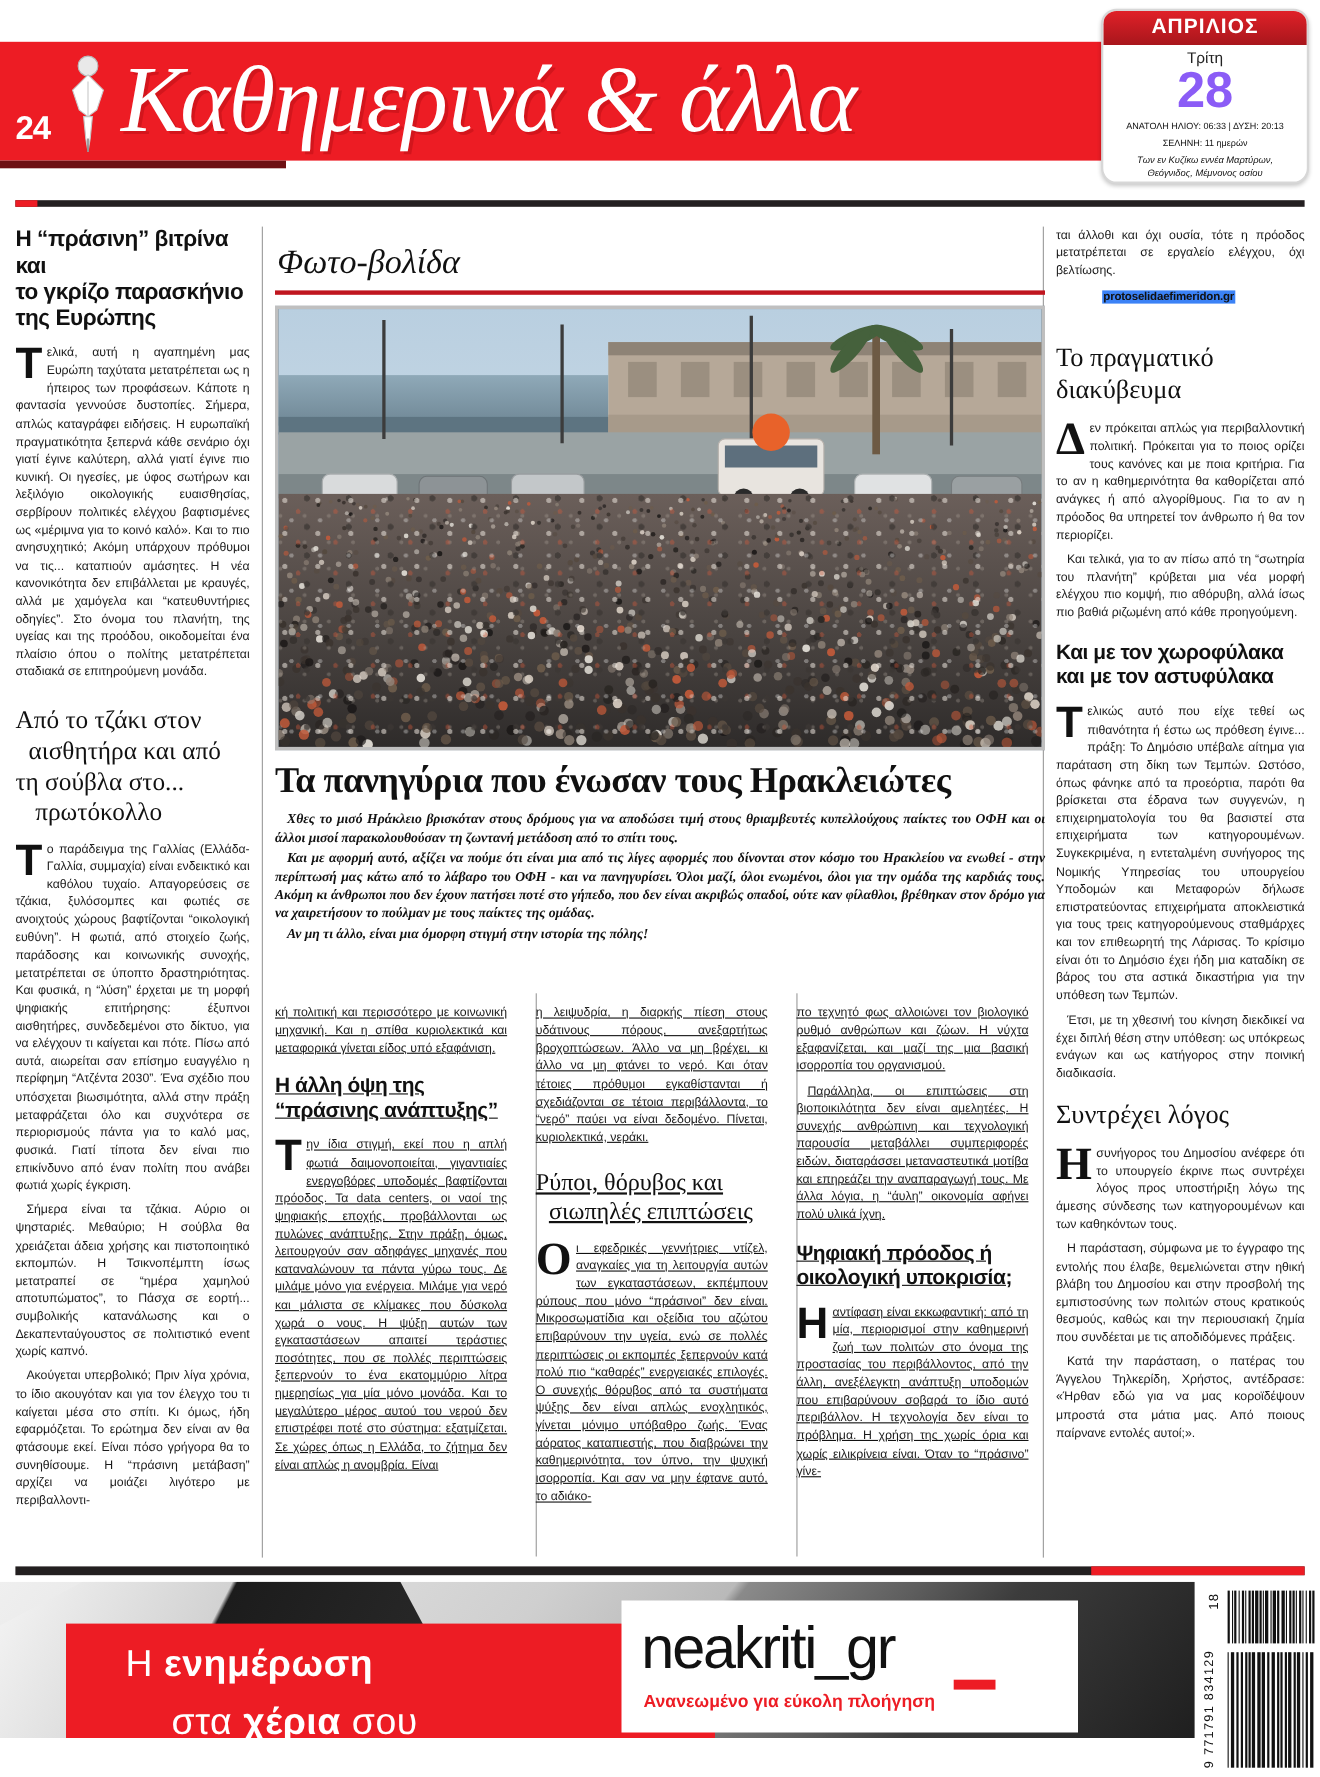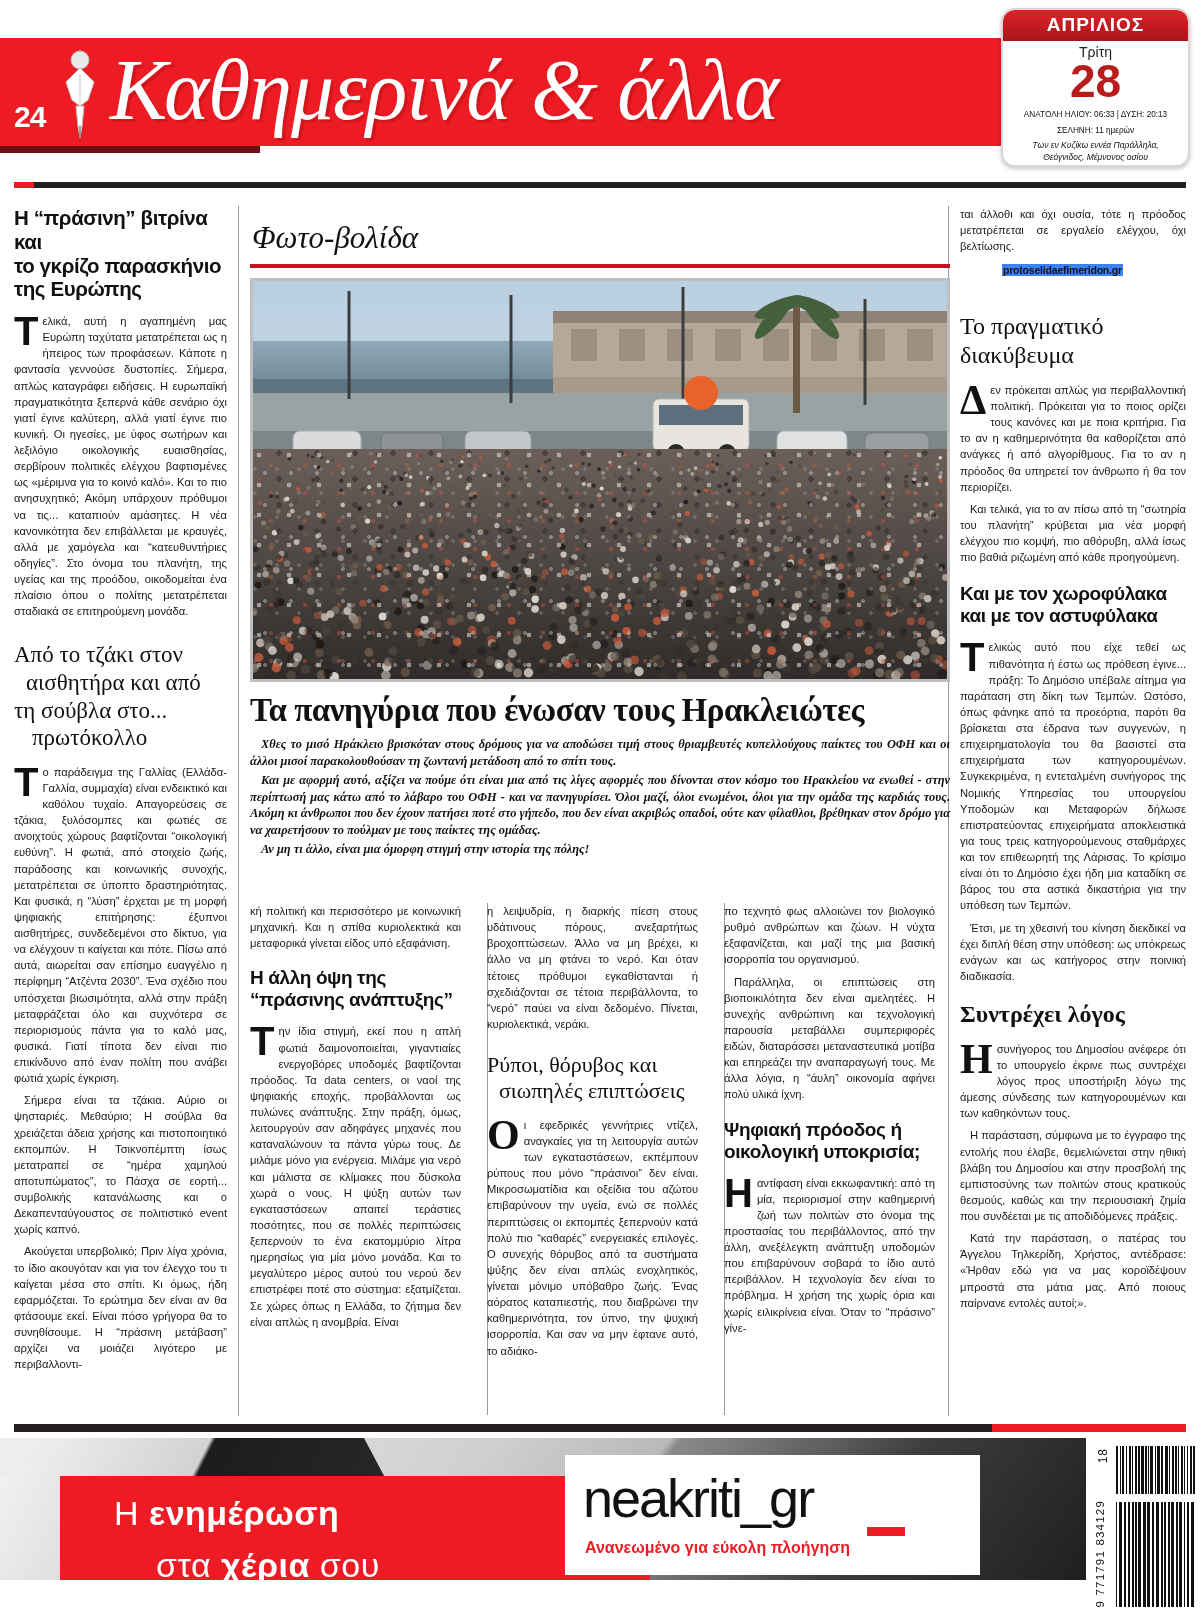--- a/index.html
+++ b/index.html
@@ -34,21 +34,21 @@
     background:#ffffff;border:2px solid #d7d7d7;border-radius:14px;
     box-shadow:0 2px 4px rgba(0,0,0,.22);
     text-align:center;overflow:hidden;z-index:5;
   }
   .datebox-month{
     background:linear-gradient(#e02128,#a8161c);
     color:#fff;font-weight:bold;font-size:19px;letter-spacing:1px;
     padding:4px 0 5px;border-radius:10px 10px 0 0;
   }
   .datebox-day-name{font-size:14px;color:#222;margin-top:3px;}
-  .datebox-day-num{font-size:46px;font-weight:bold;line-height:46px;color:#b91c1c;margin-top:-2px;}
+  .datebox-day-num{font-size:46px;font-weight:bold;line-height:46px;color:#8b5cf6;margin-top:-2px;}
   .datebox-sun{font-size:8.2px;color:#111;margin-top:5px;line-height:1.35;}
   .datebox-saints{font-size:8.5px;font-style:italic;color:#111;line-height:1.4;margin-top:4px;padding:0 6px;}
 
   
   .rule-top{position:absolute;left:14px;top:182px;width:1172px;height:6px;background:#231f20;}
   .rule-top-red{position:absolute;left:14px;top:182px;width:20px;height:6px;background:#ed1c24;}
   .rule-bottom{position:absolute;left:14px;top:1424px;width:1172px;height:8px;background:#231f20;}
   .rule-bottom-red{position:absolute;left:992px;top:1424px;width:194px;height:8px;background:#ed1c24;}
 
   
@@ -97,21 +97,21 @@
   }
   p.lead{
     font-family:"Liberation Serif", serif;
     font-weight:bold;font-style:italic;font-size:12.4px;line-height:1.33;
     margin:0 0 3px 0;text-align:justify;color:#111;
   }
   p.lead.indent{text-indent:11px;}
 
   
   .lower{position:absolute;left:250px;top:903px;width:700px;height:512px;}
-  .lowercol{position:absolute;top:0;width:211px;}
+  .lowercol{position:absolute;top:10px;width:211px;text-decoration:underline;}
   .lowercol.c1{left:0;}
   .lowercol.c2{left:237px;}
   .lowercol.c3{left:474px;}
 
   
   .col-right{position:absolute;left:960px;top:206px;width:226px;}
   .watermark{
     font-family:"Liberation Sans", sans-serif;
     font-size:10.5px;font-weight:bold;letter-spacing:-.2px;color:#111;
   }
@@ -184,21 +184,21 @@
     </svg>
     <div class="masthead-title">Καθημερινά &amp; άλλα</div>
   </div>
 
   <div class="datebox">
     <div class="datebox-month">ΑΠΡΙΛΙΟΣ</div>
     <div class="datebox-day-name">Τρίτη</div>
     <div class="datebox-day-num">28</div>
     <div class="datebox-sun">ΑΝΑΤΟΛΗ ΗΛΙΟΥ: 06:33 | ΔΥΣΗ: 20:13</div>
     <div class="datebox-sun">ΣΕΛΗΝΗ: 11 ημερών</div>
-    <div class="datebox-saints">Των εν Κυζίκω εννέα Παράλληλα,</div>
+    <div class="datebox-saints">Των εν Κυζίκω εννέα Μαρτύρων,</div>
     <div class="datebox-saints" style="margin-top:0">Θεόγνιδος, Μέμνονος οσίου</div>
   </div>
 
   <div class="rule-top"></div>
   <div class="rule-top-red"></div>
   <div class="rule-bottom"></div>
   <div class="rule-bottom-red"></div>
 
   <div class="vrule" style="left:238px;top:206px;height:1210px;"></div>
   <div class="vrule" style="left:948px;top:206px;height:1210px;"></div>
@@ -1264,21 +1264,21 @@
     <p class="body"><span class="dropcap serif">Δ</span><span>εν πρόκειται απλώς για περιβαλλοντική πολιτική. Πρόκειται για το ποιος ορίζει τους κανόνες και με ποια κριτήρια. Για το αν η καθημερινότητα θα καθορίζεται από ανάγκες ή από αλγορίθμους. Για το αν η πρόοδος θα υπηρετεί τον άνθρωπο ή θα τον περιορίζει.</span></p>
     <p class="body indent">Και τελικά, για το αν πίσω από τη “σωτηρία του πλανήτη” κρύβεται μια νέα μορφή ελέγχου πιο κομψή, πιο αθόρυβη, αλλά ίσως πιο βαθιά ριζωμένη από κάθε προηγούμενη.</p>
 
     <h2 class="hl-sans" style="margin-top:18px;font-size:19px;">
       <span>Και με τον χωροφύλακα</span><br>
       <span>και με τον αστυφύλακα</span>
     </h2>
     <p class="body"><span class="dropcap">Τ</span><span>ελικώς αυτό που είχε τεθεί ως πιθανότητα ή έστω ως πρόθεση έγινε... πράξη: Το Δημόσιο υπέβαλε αίτημα για παράταση στη δίκη των Τεμπών. Ωστόσο, όπως φάνηκε από τα προεόρτια, παρότι θα βρίσκεται στα έδρανα των συγγενών, η επιχειρηματολογία του θα βασιστεί στα επιχειρήματα των κατηγορουμένων. Συγκεκριμένα, η εντεταλμένη συνήγορος της Νομικής Υπηρεσίας του υπουργείου Υποδομών και Μεταφορών δήλωσε επιστρατεύοντας επιχειρήματα αποκλειστικά για τους τρεις κατηγορούμενους σταθμάρχες και τον επιθεωρητή της Λάρισας. Το κρίσιμο είναι ότι το Δημόσιο έχει ήδη μια καταδίκη σε βάρος του στα αστικά δικαστήρια για την υπόθεση των Τεμπών.</span></p>
     <p class="body indent">Έτσι, με τη χθεσινή του κίνηση διεκδικεί να έχει διπλή θέση στην υπόθεση: ως υπόκρεως ενάγων και ως κατήγορος στην ποινική διαδικασία.</p>
 
-    <h2 class="hl-serif" style="margin-top:16px;font-size:24px;font-weight:bold;">Συντρέχει λόγος</h2>
+    <h2 class="hl-serif" style="margin-top:16px;font-size:24px;">Συντρέχει λόγος</h2>
     <p class="body"><span class="dropcap serif">Η</span><span>συνήγορος του Δημοσίου ανέφερε ότι το υπουργείο έκρινε πως συντρέχει λόγος προς υποστήριξη λόγω της άμεσης σύνδεσης των κατηγορουμένων και των καθηκόντων τους.</span></p>
     <p class="body indent">Η παράσταση, σύμφωνα με το έγγραφο της εντολής που έλαβε, θεμελιώνεται στην ηθική βλάβη του Δημοσίου και στην προσβολή της εμπιστοσύνης των πολιτών στους κρατικούς θεσμούς, καθώς και την περιουσιακή ζημία που συνδέεται με τις αποδιδόμενες πράξεις.</p>
     <p class="body indent">Κατά την παράσταση, ο πατέρας του Άγγελου Τηλκερίδη, Χρήστος, αντέδρασε: «Ήρθαν εδώ για να μας κοροϊδέψουν μπροστά στα μάτια μας. Από ποιους παίρνανε εντολές αυτοί;».</p>
   </div>
 
   <div class="ad">
     <div class="ad-photo">
       <div class="tabletshape"></div>
 
       <div class="key" style="left:690px;top:96px;width:48px;height:40px;"></div>

